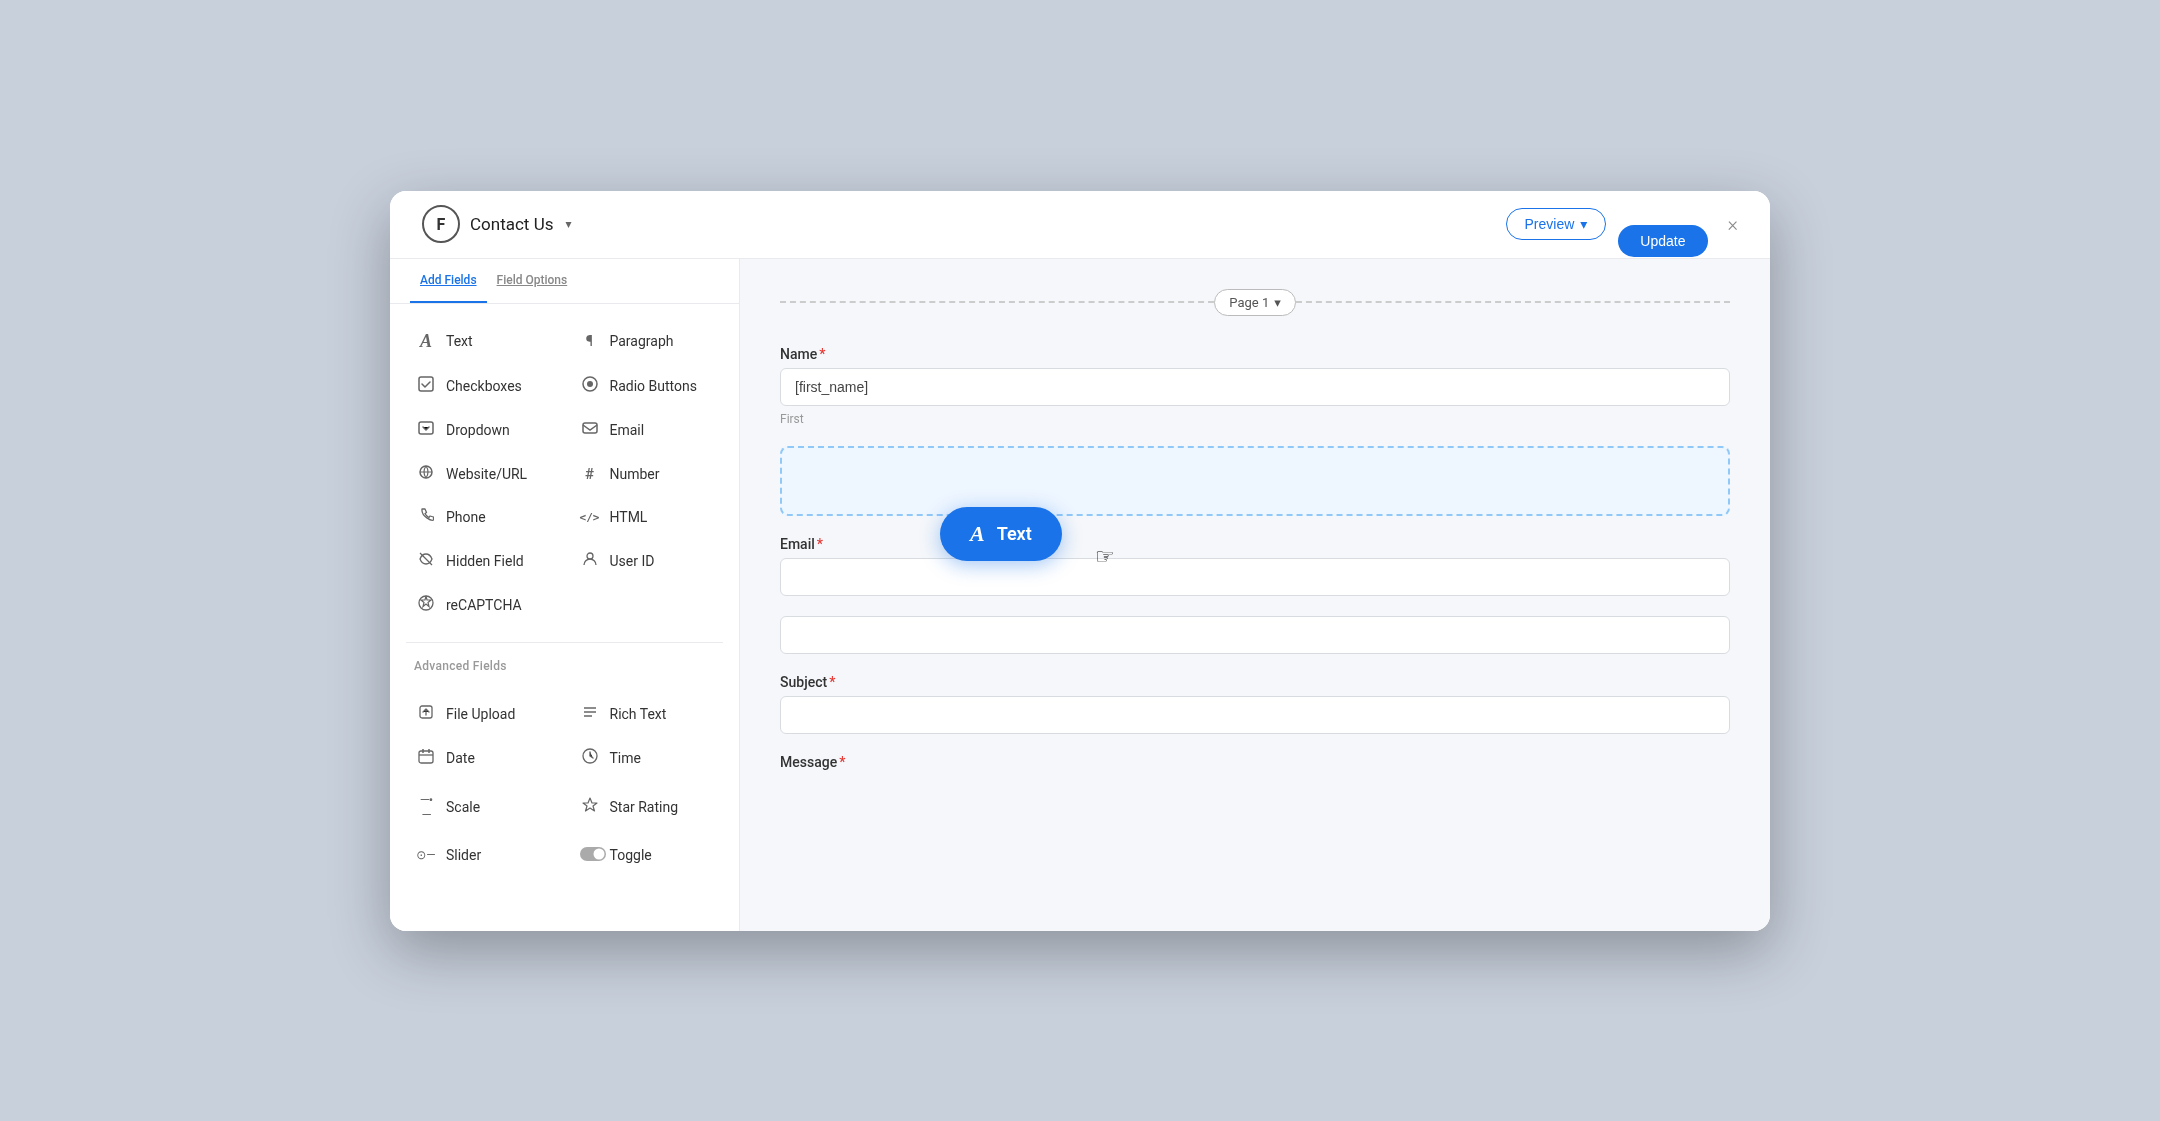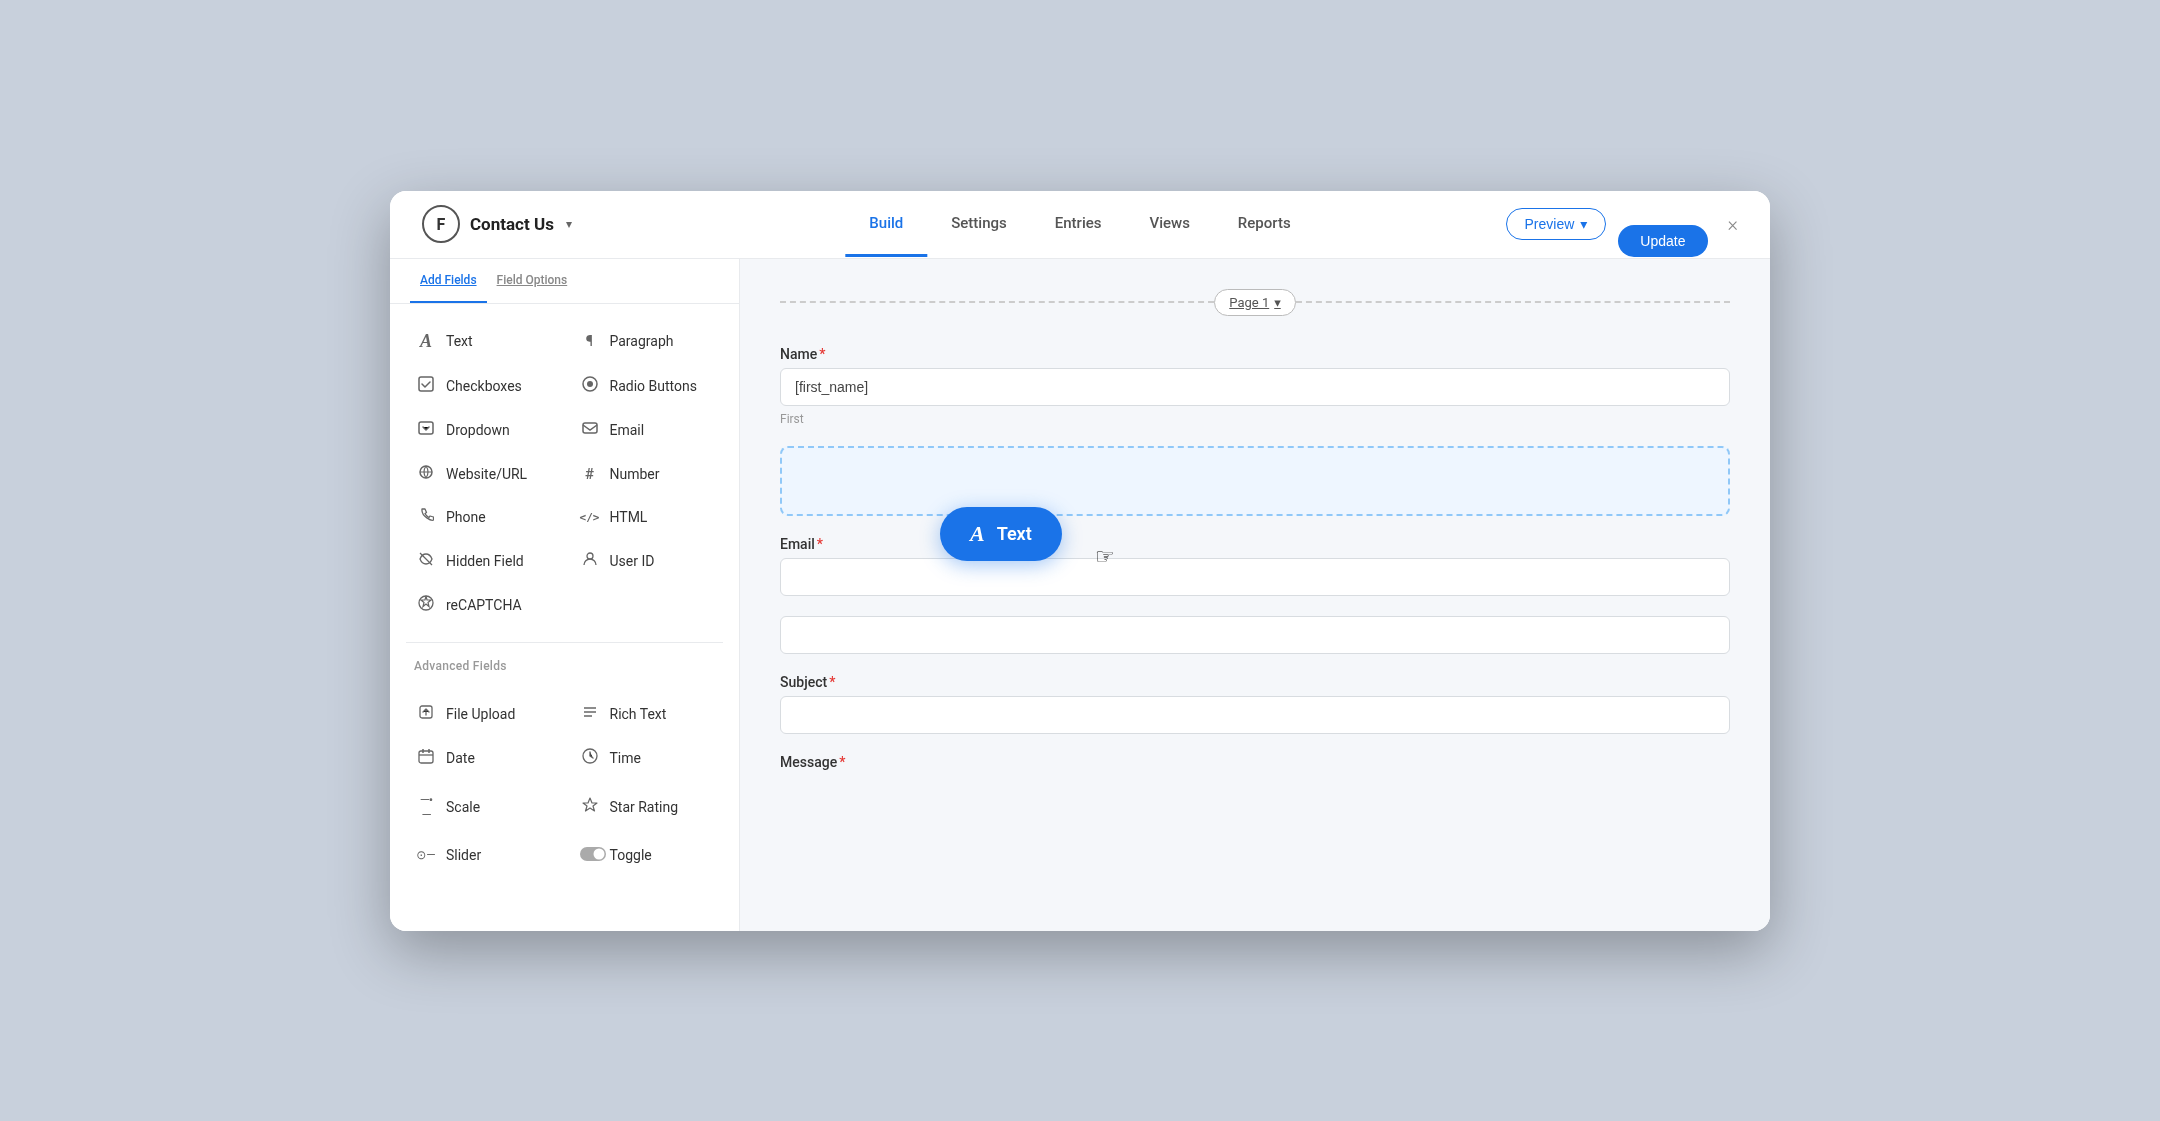--- a/index.html
+++ b/index.html
@@ -47,21 +47,21 @@
       display: flex;
       align-items: center;
       justify-content: center;
       font-size: 16px;
       font-weight: bold;
       color: #333;
       flex-shrink: 0;
     }
     .form-title {
       font-size: 17px;
-      font-weight: 700;
+      font-weight: 400;
       color: #222;
     }
     .dropdown-arrow {
       color: #666;
       font-size: 12px;
       margin-left: 2px;
     }
     .header-nav {
       display: flex;
       align-items: center;
@@ -209,21 +209,20 @@
       border: 1px solid #bbb;
       border-radius: 20px;
       padding: 5px 14px;
       font-size: 13px;
       color: #555;
       background: #fff;
       display: flex;
       align-items: center;
       gap: 5px;
       cursor: pointer;
-      text-decoration: underline;
     }
     
     .form-area {
       display: flex;
       flex-direction: column;
       gap: 20px;
     }
     .form-group {
       display: flex;
       flex-direction: column;
@@ -308,27 +307,20 @@
 
   <div class="header">
     <div class="header-left">
       <div class="logo-circle">
         <span>F</span>
       </div>
       <span class="form-title">Contact Us</span>
       <span class="dropdown-arrow">▾</span>
     </div>
 
-    <nav class="header-nav">
-      <div class="nav-item active">Build</div>
-      <div class="nav-item">Settings</div>
-      <div class="nav-item">Entries</div>
-      <div class="nav-item">Views</div>
-      <div class="nav-item">Reports</div>
-    </nav>
 
     <div class="header-right">
       <button class="btn-preview">
         <span>Preview</span>
         <span>▾</span>
       </button>
       <button class="btn-update">
         <span>Update</span>
       </button>
       <span class="close-btn">×</span>

